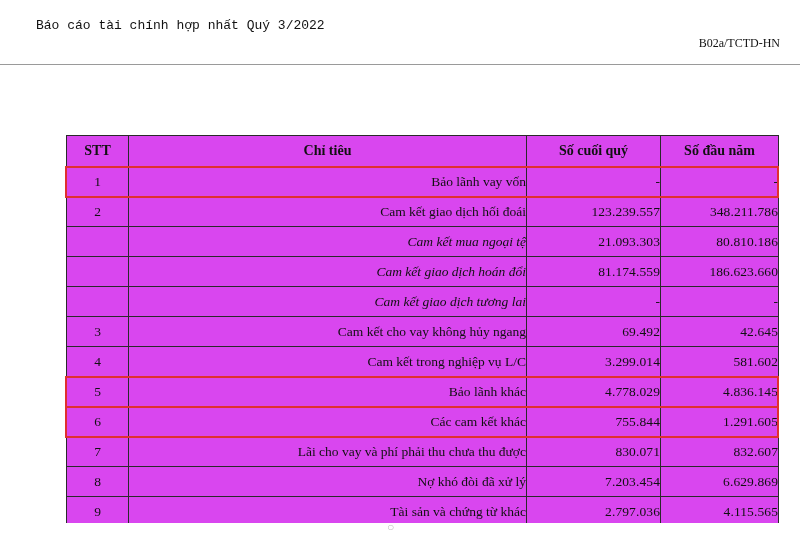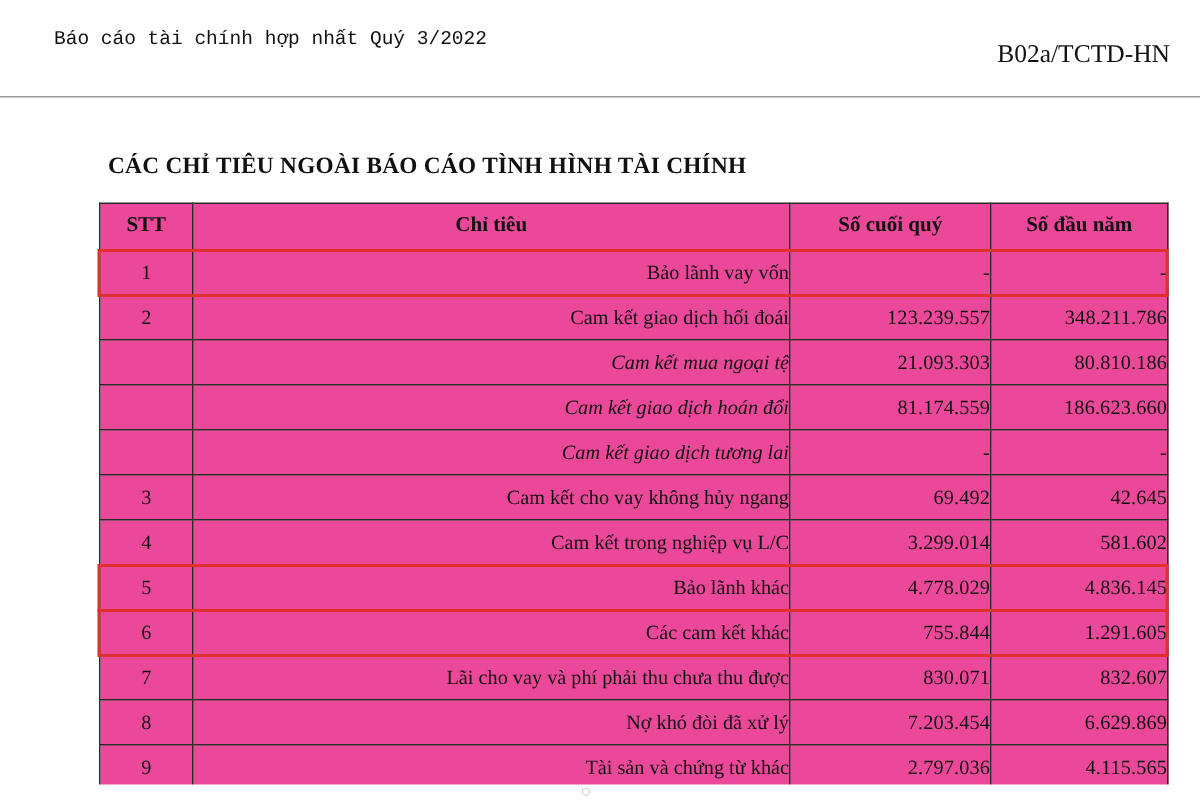--- a/index.html
+++ b/index.html
@@ -41,23 +41,23 @@
   .report-title {
     font-family: Liberation Mono, monospace;
     font-size: 13px;
     margin-top: 4px;
     color: #111;
     white-space: nowrap;
   }
   .form-code {
     position: absolute;
     right: 0px;
-    top: 12px;
-    font-family: "Liberation Serif", serif;
-    font-size: 17px;
+    top: 22px;
+    font-family: "Liberation Serif", serif;
+    font-size: 12px;
     color: #111;
     white-space: nowrap;
   }
   .header-rule {
     position: absolute;
     top: 64px;
     left: 0px;
     width: 800px;
     height: 1px;
     background: #9a9a9a;
@@ -93,21 +93,21 @@
   table.fin col.c-stt    { width: 62px; }
   table.fin col.c-name   { width: 398px; }
   table.fin col.c-q      { width: 134px; }
   table.fin col.c-y      { width: 118px; }
 
   table.fin th, table.fin td {
     border: 1px solid #2a2a2a;
     padding: 0;
     height: 29px;
     vertical-align: middle;
-    background: #ec4899;
+    background: #d946ef;
   }
   table.fin thead th {
     font-weight: bold;
     font-size: 14px;
     text-align: center;
     height: 30px;
   }
   td.stt {
     text-align: center;
     font-size: 13.5px;
@@ -156,21 +156,20 @@
 <body>
 
 <div class="page">
 
   <div class="doc-header">
     <div class="report-title">Báo cáo tài chính hợp nhất Quý 3/2022</div>
     <div class="form-code">B02a/TCTD-HN</div>
   </div>
   <div class="header-rule"></div>
 
-  <div class="section-title">CÁC CHỈ TIÊU NGOÀI BÁO CÁO TÌNH HÌNH TÀI CHÍNH</div>
 
   <div class="table-wrap">
     <table class="fin">
       <colgroup>
         <col class="c-stt">
         <col class="c-name">
         <col class="c-q">
         <col class="c-y">
       </colgroup>
       <thead>

